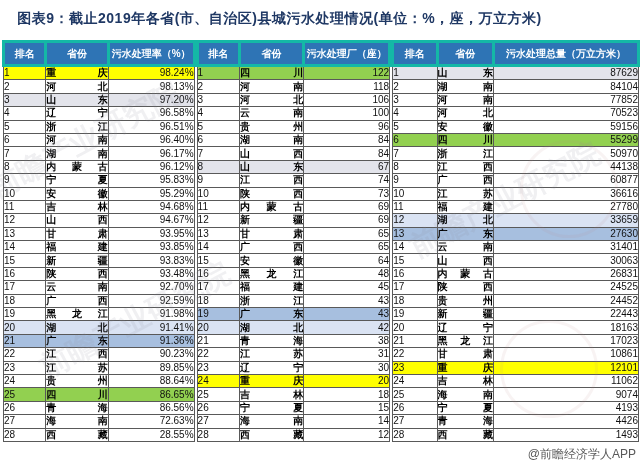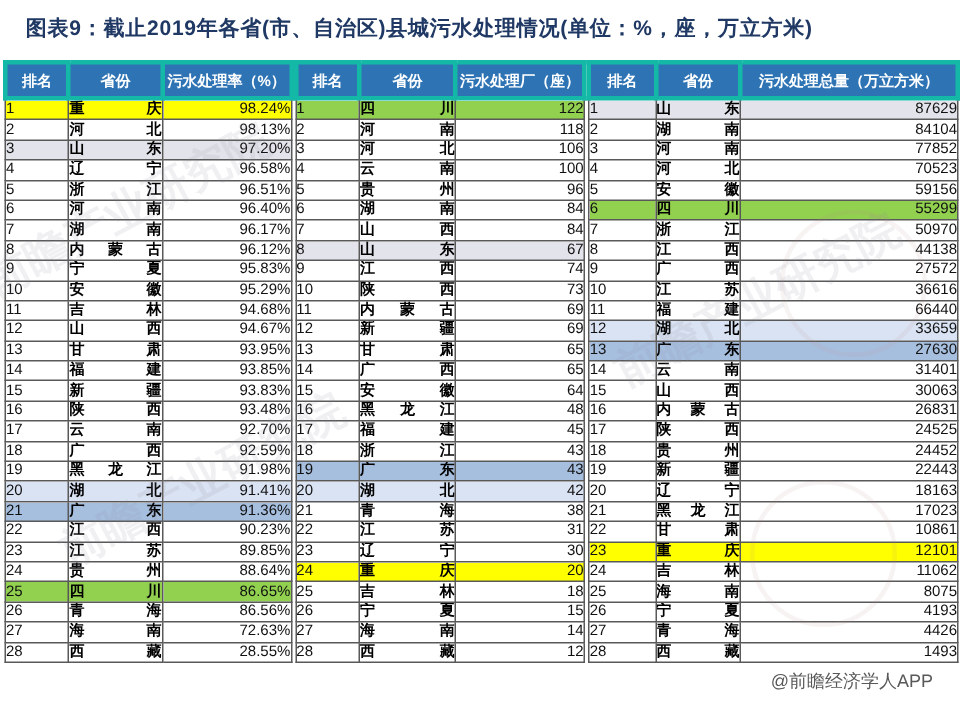--- a/index.html
+++ b/index.html
@@ -40,21 +40,21 @@
   
   tr.hl-yellow td{background:var(--hl-yellow,#FFFF00);}
   tr.hl-green td{background:var(--hl-green,#92D050);}
   tr.hl-blue td{background:var(--hl-blue,#A7BFDF);}
   tr.hl-lightblue td{background:var(--hl-lightblue,#DAE3F3);}
   tr.hl-gray td{background:var(--hl-gray,#E3E4EB);}
   .footer-source{
     position:absolute;left:8px;top:472px;font-size:11px;color:#404040;
   }
   .footer-brand{
-    position:absolute;right:18px;top:446px;font-size:12px;color:#595959;
+    position:absolute;right:4px;top:446px;font-size:12px;color:#595959;
   }
   .wm{
     position:absolute;color:rgba(140,140,155,0.13);font-size:30px;font-weight:bold;
     transform:rotate(-28deg);pointer-events:none;white-space:nowrap;z-index:5;
   }
   .wm2{top:120px;left:-20px;}
   .wm3{top:300px;left:30px;}
   .wm4{top:180px;left:400px;}
   .stamp{
     position:absolute;width:92px;height:92px;border-radius:50%;
@@ -422,31 +422,31 @@
           <td class="c2">50970</td>
         </tr>
         <tr>
           <td class="c0">8</td>
           <td class="c1">江西</td>
           <td class="c2">44138</td>
         </tr>
         <tr>
           <td class="c0">9</td>
           <td class="c1">广西</td>
-          <td class="c2">27572</td>
+          <td class="c2">60877</td>
         </tr>
         <tr>
           <td class="c0">10</td>
           <td class="c1">江苏</td>
           <td class="c2">36616</td>
         </tr>
         <tr>
           <td class="c0">11</td>
           <td class="c1">福建</td>
-          <td class="c2">66440</td>
+          <td class="c2">27780</td>
         </tr>
         <tr class="hl-lightblue">
           <td class="c0">12</td>
           <td class="c1">湖北</td>
           <td class="c2">33659</td>
         </tr>
         <tr class="hl-blue">
           <td class="c0">13</td>
           <td class="c1">广东</td>
           <td class="c2">27630</td>
@@ -502,21 +502,21 @@
           <td class="c2">12101</td>
         </tr>
         <tr>
           <td class="c0">24</td>
           <td class="c1">吉林</td>
           <td class="c2">11062</td>
         </tr>
         <tr>
           <td class="c0">25</td>
           <td class="c1">海南</td>
-          <td class="c2">8075</td>
+          <td class="c2">9074</td>
         </tr>
         <tr>
           <td class="c0">26</td>
           <td class="c1">宁夏</td>
           <td class="c2">4193</td>
         </tr>
         <tr>
           <td class="c0">27</td>
           <td class="c1">青海</td>
           <td class="c2">4426</td>

